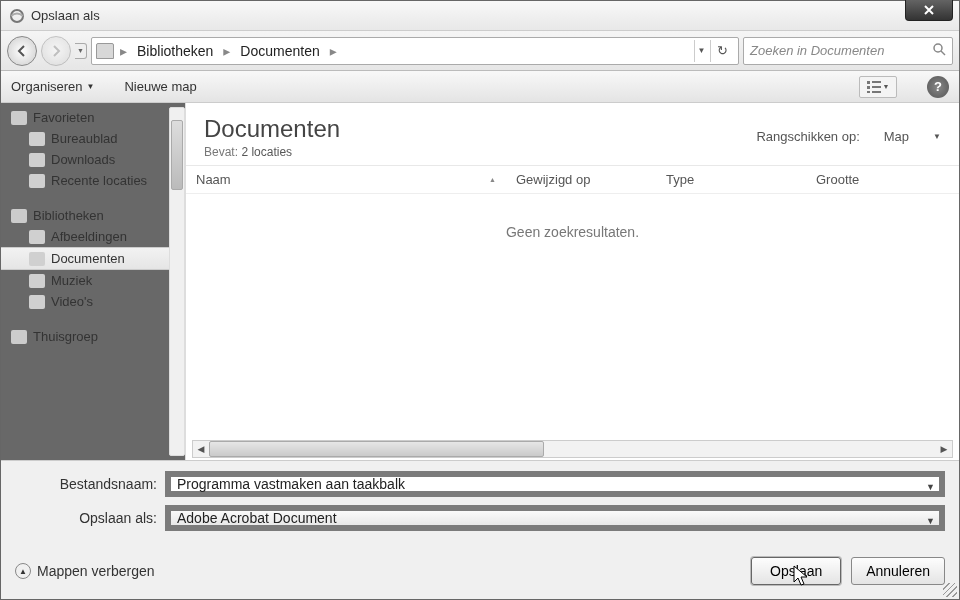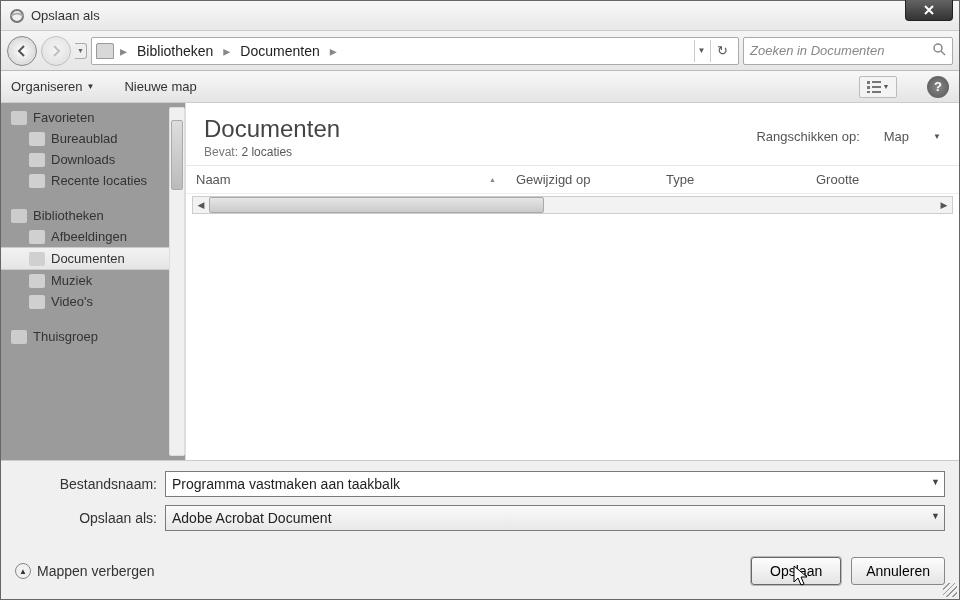--- a/index.html
+++ b/index.html
@@ -30,21 +30,21 @@
 
   
   .toolbar { height: 32px; background: linear-gradient(#f8f8f8,#e4e4e4); border-bottom: 1px solid #ccc; display: flex; align-items: center; padding: 1px 10px; font-size: 13px; gap: 30px; }
   .toolbar .tool-item { display: flex; align-items: center; gap: 4px; color: #333; cursor: pointer; }
   .toolbar .spacer { flex: 1; }
   .toolbar .view-btn { width: 38px; height: 22px; border: 1px solid #bbb; background: #f4f4f4; border-radius: 2px; display: flex; align-items: center; justify-content: center; gap: 2px; cursor: pointer; }
   .toolbar .help-btn { width: 22px; height: 22px; border-radius: 50%; background: radial-gradient(#888,#555); color: #fff; display: flex; align-items: center; justify-content: center; font-size: 13px; font-weight: bold; cursor: pointer; }
 
   
   .body { flex: 1; display: flex; min-height: 0; background: #fff; }
-  .sidebar { width: 185px; border-right: 1px solid #ddd; background: #22c55e; overflow-y: auto; font-size: 13px; padding: 4px 0; position: relative; }
+  .sidebar { width: 185px; border-right: 1px solid #ddd; background: #ef4444; overflow-y: auto; font-size: 13px; padding: 4px 0; position: relative; }
   .sidebar-scroll-track { position: absolute; top: 4px; right: 0px; bottom: 4px; width: 16px; background: #f0f0f0; border: 1px solid #ddd; border-radius: 2px; }
   .sidebar-scroll-thumb { position: absolute; top: 12px; left: 1px; right: 1px; height: 70px; background: linear-gradient(#ddd,#bbb); border: 1px solid #aaa; border-radius: 2px; }
   .tree-group { margin-bottom: 14px; }
   .tree-head { display: flex; align-items: center; gap: 6px; padding: 3px 6px 3px 10px; color: #333; cursor: pointer; }
   .tree-head .ico { width: 16px; height: 14px; background: #ccc; border-radius: 2px; }
   .tree-item { display: flex; align-items: center; gap: 6px; padding: 3px 6px 3px 28px; color: #333; cursor: pointer; }
   .tree-item .ico { width: 16px; height: 14px; background: #d0d0d0; border-radius: 2px; }
   .tree-item.selected { background: linear-gradient(#f2f2f2,#e5e5e5); border: 1px solid #ccc; border-left: none; border-right: none; }
 
   
@@ -62,21 +62,21 @@
   .empty { flex: 1; display: flex; align-items: flex-start; justify-content: center; padding-top: 30px; color: #777; font-size: 14px; }
   .hscroll { height: 18px; margin: 2px 6px 2px 6px; border: 1px solid #ccc; background: #f2f2f2; display: flex; align-items: center; }
   .hscroll .arrow { width: 16px; height: 100%; display: flex; align-items: center; justify-content: center; font-size: 9px; color: #555; cursor: pointer; }
   .hscroll .track { flex: 1; height: 100%; position: relative; }
   .hscroll .thumb { position: absolute; left: 0; top: 0; bottom: 0; width: 335px; background: linear-gradient(#e6e6e6,#cacaca); border: 1px solid #aaa; border-radius: 2px; cursor: pointer; }
 
   
   .fields { padding: 10px 14px 6px; background: #f0f0f0; border-top: 1px solid #ccc; }
   .field-row { display: flex; align-items: center; margin-bottom: 8px; }
   .field-row label { width: 150px; text-align: right; padding-right: 8px; font-size: 14px; color: #333; }
-  .field-row .input { flex: 1; height: 26px; border: 1px solid #3b82f6; background: #fff; display: flex; align-items: center; padding: 0 6px; font-size: 14px; color: #222; position: relative; }
+  .field-row .input { flex: 1; height: 26px; border: 6px solid #3b82f6; background: #fff; display: flex; align-items: center; padding: 0 6px; font-size: 14px; color: #222; position: relative; }
   .field-row .input .dd { position: absolute; right: 4px; top: 5px; font-size: 9px; color: #444; cursor: pointer; }
   .field-row .input.combo { background: linear-gradient(#fafafa,#e8e8e8); }
 
   
   .footer { display: flex; align-items: center; padding: 12px 14px 14px; background: #f0f0f0; }
   .footer .hide-folders { display: flex; align-items: center; gap: 6px; font-size: 14px; color: #333; cursor: pointer; }
   .footer .hide-folders .circ { width: 16px; height: 16px; border: 1px solid #888; border-radius: 50%; display: flex; align-items: center; justify-content: center; font-size: 8px; }
   .footer .btns { margin-left: auto; display: flex; gap: 10px; }
   .footer button { min-width: 90px; height: 28px; padding: 0 14px; font-size: 14px; border: 1px solid #888; border-radius: 3px; background: linear-gradient(#fdfdfd,#e4e4e4); cursor: pointer; }
   .footer button.primary { border: 1px solid #666; box-shadow: 0 0 0 1px #bbb; }
@@ -235,20 +235,23 @@
       </div>
       <div class="columns">
         <div class="col col-name">
             <span>Naam</span>
             <span style="font-size:7px;color:#888;margin-left:auto;padding-right:20px">▲</span>
           </div>
         <div class="col col-mod">Gewijzigd op</div>
         <div class="col col-type">Type</div>
         <div class="col col-size">Grootte</div>
       </div>
+      <div class="empty">
+        <span>Geen zoekresultaten.</span>
+      </div>
       <div class="hscroll">
         <div class="arrow">◀</div>
         <div class="track">
             <div class="thumb"></div>
           </div>
         <div class="arrow">▶</div>
       </div>
     </div>
   </div>
 

